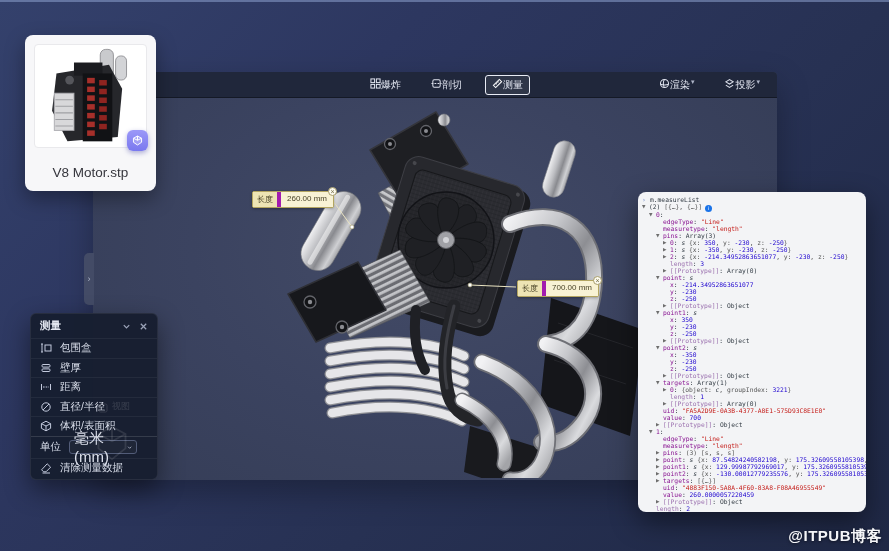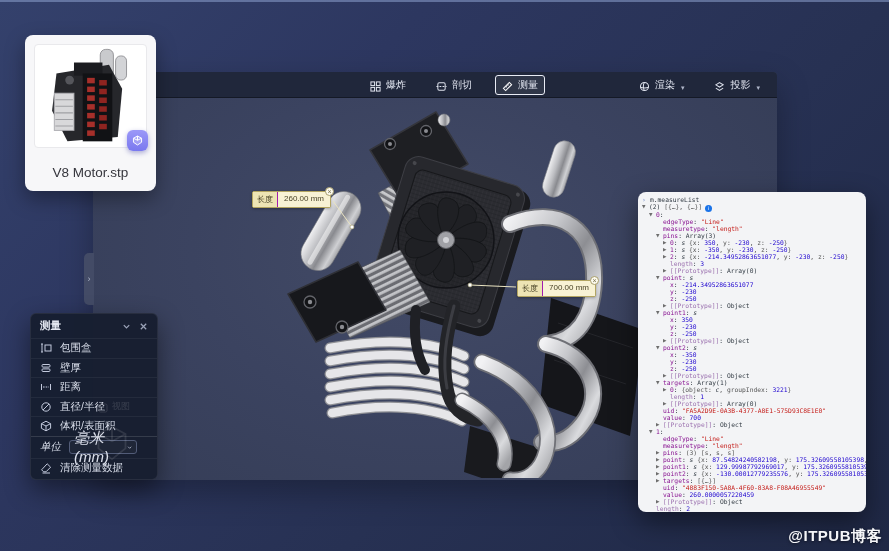--- a/index.html
+++ b/index.html
@@ -11,21 +11,21 @@
     background:rgba(140,160,205,.55);z-index:5;}
 
   
   .viewer{position:absolute;left:93px;top:72px;width:684px;height:408px;
     background:#3a425c;border-radius:4px;box-shadow:0 12px 32px rgba(0,0,0,.28);z-index:2;}
   .vtoolbar{position:absolute;left:0;top:0;width:100%;height:26px;background:#20273b;
     border-radius:4px 4px 0 0;border-bottom:1px solid rgba(0,0,0,.35);}
   .tb-group{position:absolute;top:0;height:26px;display:flex;align-items:center;gap:16px;}
   .tb-center{left:270px;}
   .tb-right{right:10px;}
-  .tb-btn{display:flex;align-items:flex-end;gap:5px;color:#dfe3ee;font-size:10px;
+  .tb-btn{display:flex;align-items:flex-start;color:#dfe3ee;font-size:10px;
     padding:2px 6px;border-radius:3px;border:1px solid transparent;cursor:default;white-space:nowrap;}
   .tb-btn svg{display:block;}
   .tb-btn.active{border-color:#e8ebf4;background:rgba(255,255,255,.07);}
   .caret{font-size:7px;color:#aeb5c8;margin-left:1px;}
   .viewport{position:absolute;left:0;top:26px;width:100%;height:382px;border-radius:0 0 4px 4px;
     background:radial-gradient(ellipse 420px 300px at 48% 40%,#434b66 0%,#3b4360 55%,#363e58 100%);overflow:hidden;}
   .tab-handle{position:absolute;left:84px;top:253px;width:10px;height:52px;background:#434b66;
     border-radius:5px 0 0 5px;z-index:3;display:flex;align-items:center;justify-content:center;
     color:#aeb6ca;font-size:9px;}
   
@@ -36,39 +36,39 @@
   .badge{position:absolute;right:8px;top:95px;width:21px;height:21px;border-radius:6px;
     background:linear-gradient(180deg,#9b98f8,#7a79ef);display:flex;align-items:center;justify-content:center;
     box-shadow:0 2px 5px rgba(60,60,160,.4);}
   .fname{position:absolute;left:0;bottom:11px;width:100%;text-align:center;
     font-size:13.5px;color:#36363d;}
 
   
   .mtag{position:absolute;display:flex;align-items:stretch;font-size:8px;color:#4a4428;
     background:#f4edc6;border:1px solid #b3a561;border-radius:2px;z-index:6;
     box-shadow:0 1px 3px rgba(0,0,0,.3);}
-  .mtag .lab{padding:2px 4px;border-right:1px solid #a21caf;background:#ede4b4;}
+  .mtag .lab{padding:2px 4px;border-right:4px solid #a21caf;background:#ede4b4;}
   .mtag .val{padding:2px 6px;background:#f8f2d4;white-space:nowrap;}
   .mtag .close{position:absolute;right:-4px;top:-5px;width:9px;height:9px;border-radius:50%;
     background:#fcfaef;border:1px solid #a79d6b;color:#7a724a;font-size:7px;line-height:7px;
     text-align:center;}
 
   
   .mpanel{position:absolute;left:30px;top:313px;width:128px;background:rgba(23,30,48,.96);
     border:1px solid rgba(255,255,255,.07);border-radius:6px;z-index:20;
     box-shadow:0 10px 26px rgba(0,0,0,.45);padding-bottom:2px;}
   .mp-head{height:24px;display:flex;align-items:center;padding:0 9px;gap:8px;}
   .mp-title{flex:1;font-size:10.5px;font-weight:bold;color:#e3e7f0;}
   .mp-hicon{color:#9ba3b8;display:flex;}
   .mp-row{height:19.5px;display:flex;align-items:center;gap:8px;padding:0 9px;
     border-top:1px solid rgba(255,255,255,.055);color:#d9deea;font-size:10.5px;cursor:default;}
   .mp-row .ric{width:12px;height:12px;color:#c3cadd;flex:0 0 12px;display:flex;}
   .mp-row.sel{background:#f2f4f9;color:#2d66f5;}
   .mp-row.sel .ric{color:#2d66f5;}
-  .mp-row.unit{border-top:1px solid rgba(255,255,255,.13);height:22px;font-style:italic;}
+  .mp-row.unit{border-top:1px solid rgba(255,255,255,.13);height:22px;}
   .uselect{display:flex;align-items:center;justify-content:space-between;width:68px;height:14px;
     border:1px solid #525c78;border-radius:3px;background:rgba(255,255,255,.03);
     font-size:15px;color:#dde1ec;padding:0 4px;}
 
   
   .ghost{position:absolute;color:#ffffff;opacity:.13;z-index:21;pointer-events:none;
     display:flex;align-items:flex-end;gap:4px;font-size:9px;}
   .ghost-cube{position:absolute;opacity:.10;z-index:21;pointer-events:none;}
 
   

